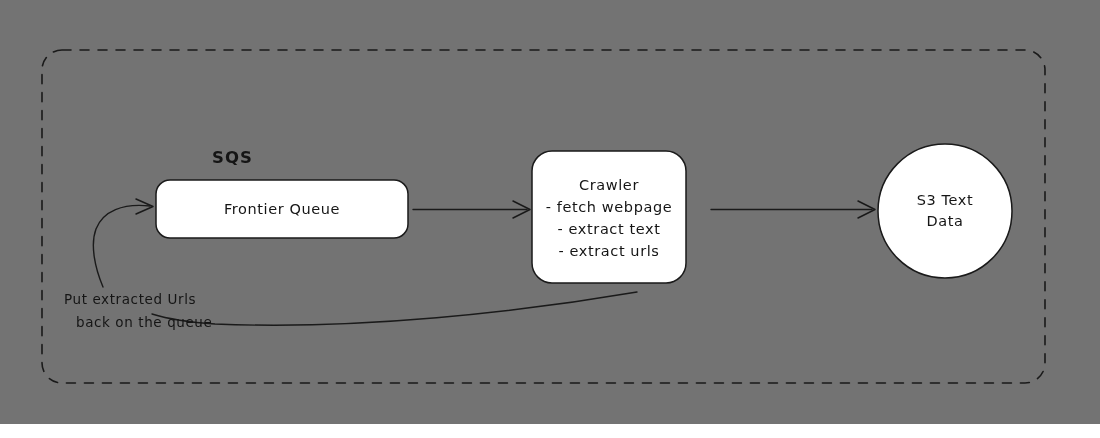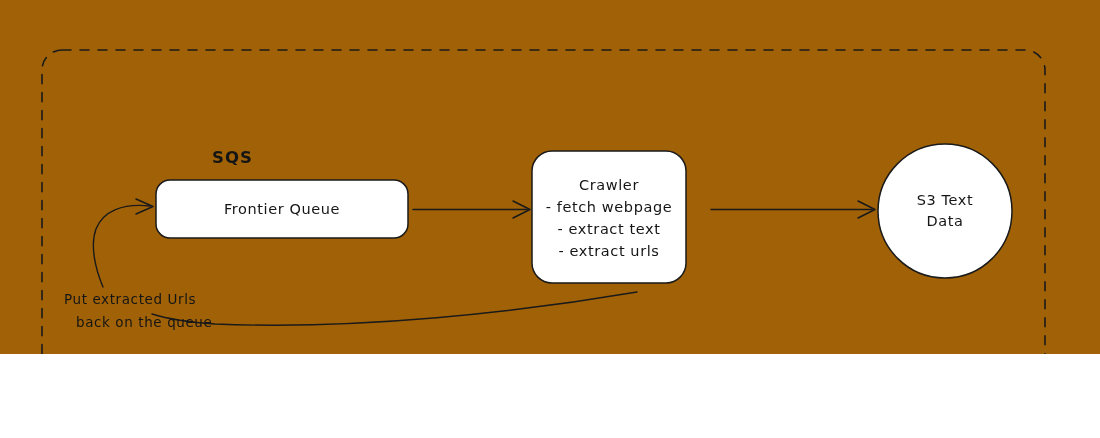--- a/index.html
+++ b/index.html
@@ -6,22 +6,22 @@
     margin: 0;
     padding: 0;
     background: #ffffff;
   }
   body {
     font-family: "DejaVu Sans", sans-serif;
   }
   #canvas {
     position: relative;
     width: 1100px;
-    height: 354px;
-    background: #a16207;
+    height: 424px;
+    background: #737373;
     overflow: hidden;
   }
   svg.layer {
     position: absolute;
     top: 0;
     left: 0;
     width: 1100px;
     height: 438px;
   }
   .hand-text {

